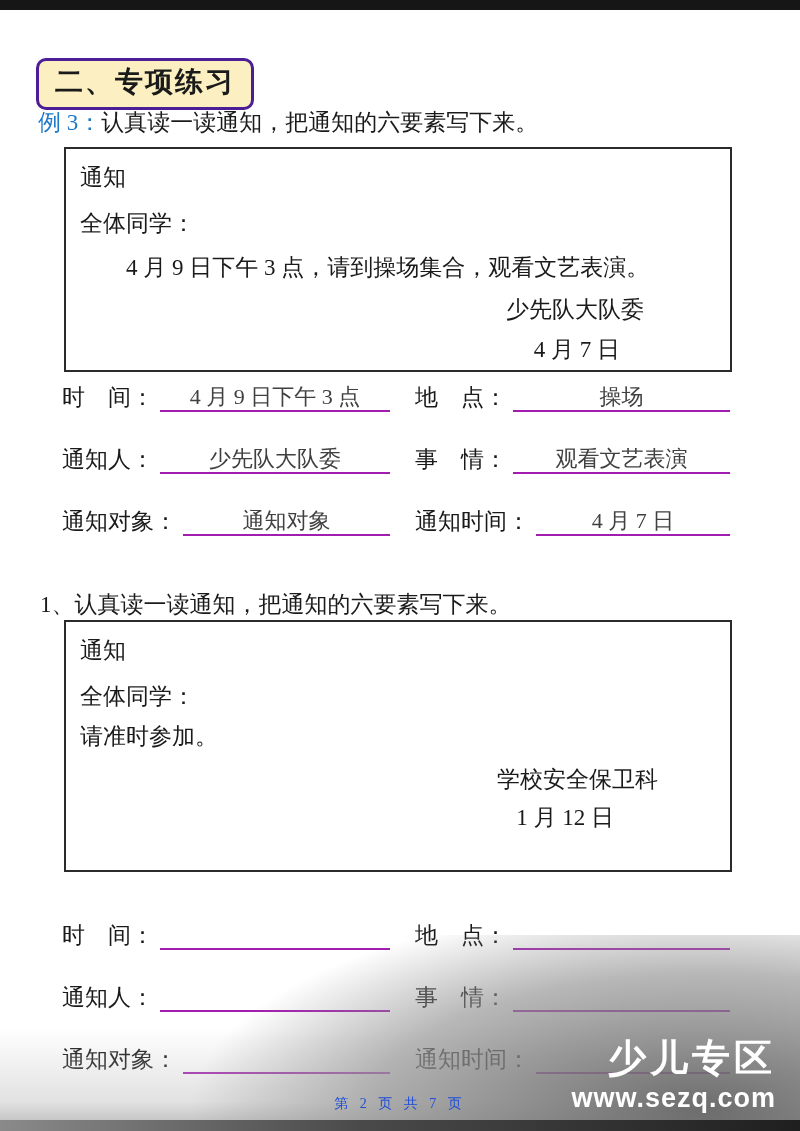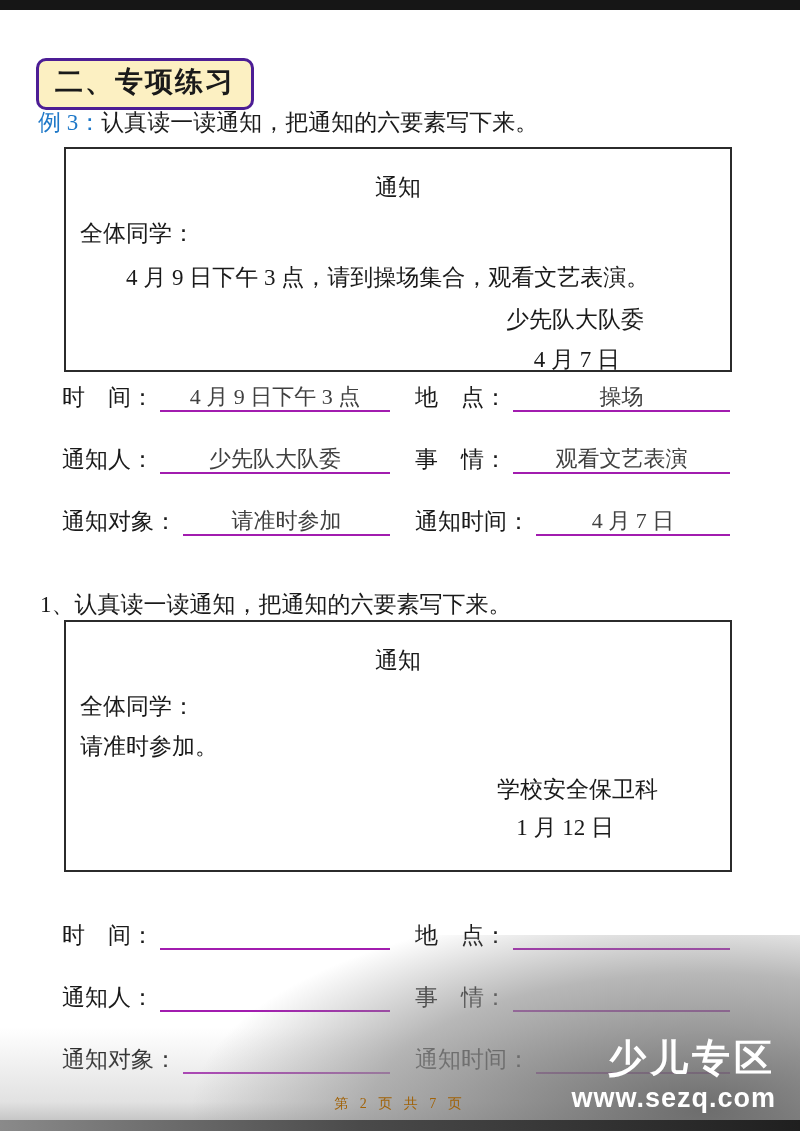--- a/index.html
+++ b/index.html
@@ -33,21 +33,21 @@
   .example-label { color:#1e78c8; }
   .q1-line { position:absolute; left:40px; top:589px; z-index:2; font-size:23px; }
 
   .notice-box {
     position:absolute; left:64px; width:668px; z-index:2;
     border:2px solid #2b2b2b; box-sizing:border-box;
     background:#ffffff; padding:0 14px; font-size:23px;
   }
   .nb1 { top:147px; height:225px; }
   .nb2 { top:620px; height:252px; }
-  .n-title { text-align:center; margin-top:23px; }
+  .n-title { margin-top:13px; }
   .n-salutation { margin-top:15px; }
   .n-body { margin-top:13px; text-indent:46px; line-height:31px; }
   .n-body2 { margin-top:9px; line-height:31px; }
   .n-signer1 { text-align:right; padding-right:72px; margin-top:11px; }
   .n-date1 { text-align:right; padding-right:96px; margin-top:9px; }
   .n-signer2 { text-align:right; padding-right:58px; margin-top:12px; }
   .n-date2 { text-align:right; padding-right:102px; margin-top:7px; }
 
   .fields { position:absolute; left:62px; width:670px; z-index:2; }
   .f-example { top:383px; }
@@ -60,21 +60,21 @@
   .blank {
     flex:1; border-bottom:2px solid #a21caf; min-height:27px;
     margin-left:6px; margin-right:12px;
     text-align:center; font-size:22px; color:#404040; line-height:27px;
     white-space:nowrap;
   }
   .fg2 .blank { margin-right:2px; }
 
   .footer-text {
     position:absolute; left:0; width:800px; top:1095px; z-index:4;
-    text-align:center; font-size:14px; color:#a16207; letter-spacing:4px;
+    text-align:center; font-size:14px; color:#1d4ed8; letter-spacing:4px;
   }
   .watermark {
     position:absolute; right:24px; top:1032px; z-index:5; text-align:right;
     font-family:"Liberation Sans","DejaVu Sans",sans-serif; color:#ffffff;
   }
   .wm-brand { font-size:38px; font-weight:900; letter-spacing:4px; line-height:40px;margin-top:6px; }
   .wm-url { font-size:27px; font-weight:bold; letter-spacing:1px; line-height:30px; margin-top:5px; }
 </style>
 </head>
 <body>
@@ -115,21 +115,21 @@
         <span class="blank">少先队大队委</span>
       </div>
       <div class="fgroup fg2">
         <span class="f-label">事　情：</span>
         <span class="blank">观看文艺表演</span>
       </div>
     </div>
     <div class="f-row">
       <div class="fgroup fg1">
         <span class="f-label">通知对象：</span>
-        <span class="blank">请准时参加</span>
+        <span class="blank">通知对象</span>
       </div>
       <div class="fgroup fg2">
         <span class="f-label">通知时间：</span>
         <span class="blank">4 月 7 日</span>
       </div>
     </div>
   </div>
 
   <div class="q1-line">
     <span>1、</span><span>认真读一读通知，把通知的六要素写下来。</span>

